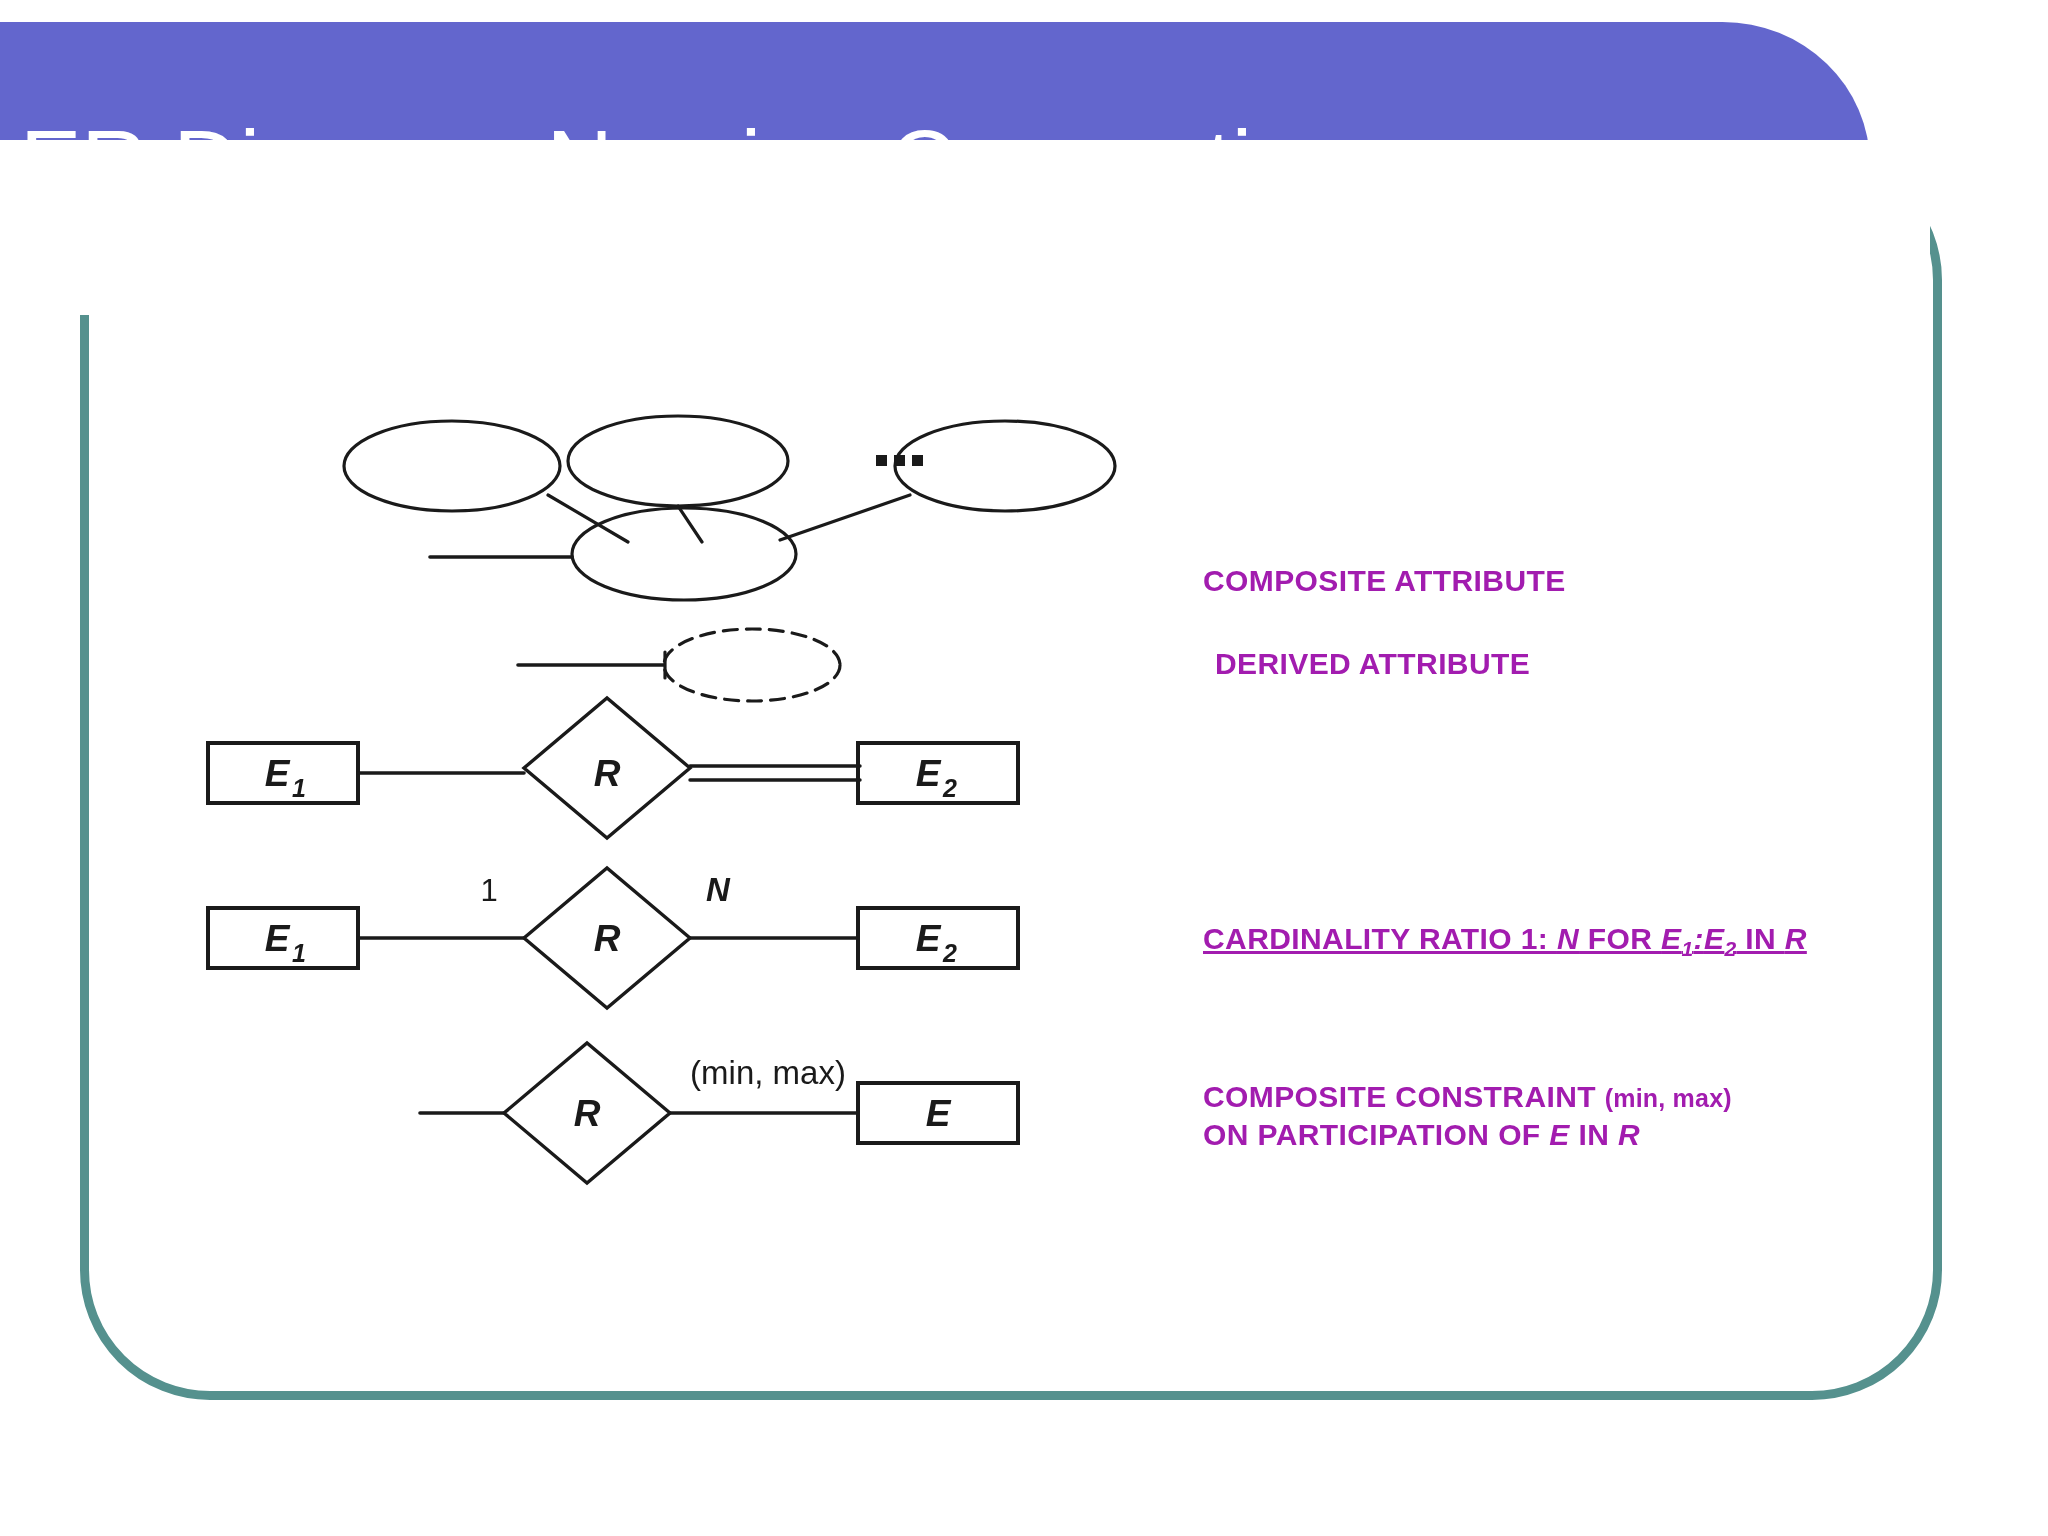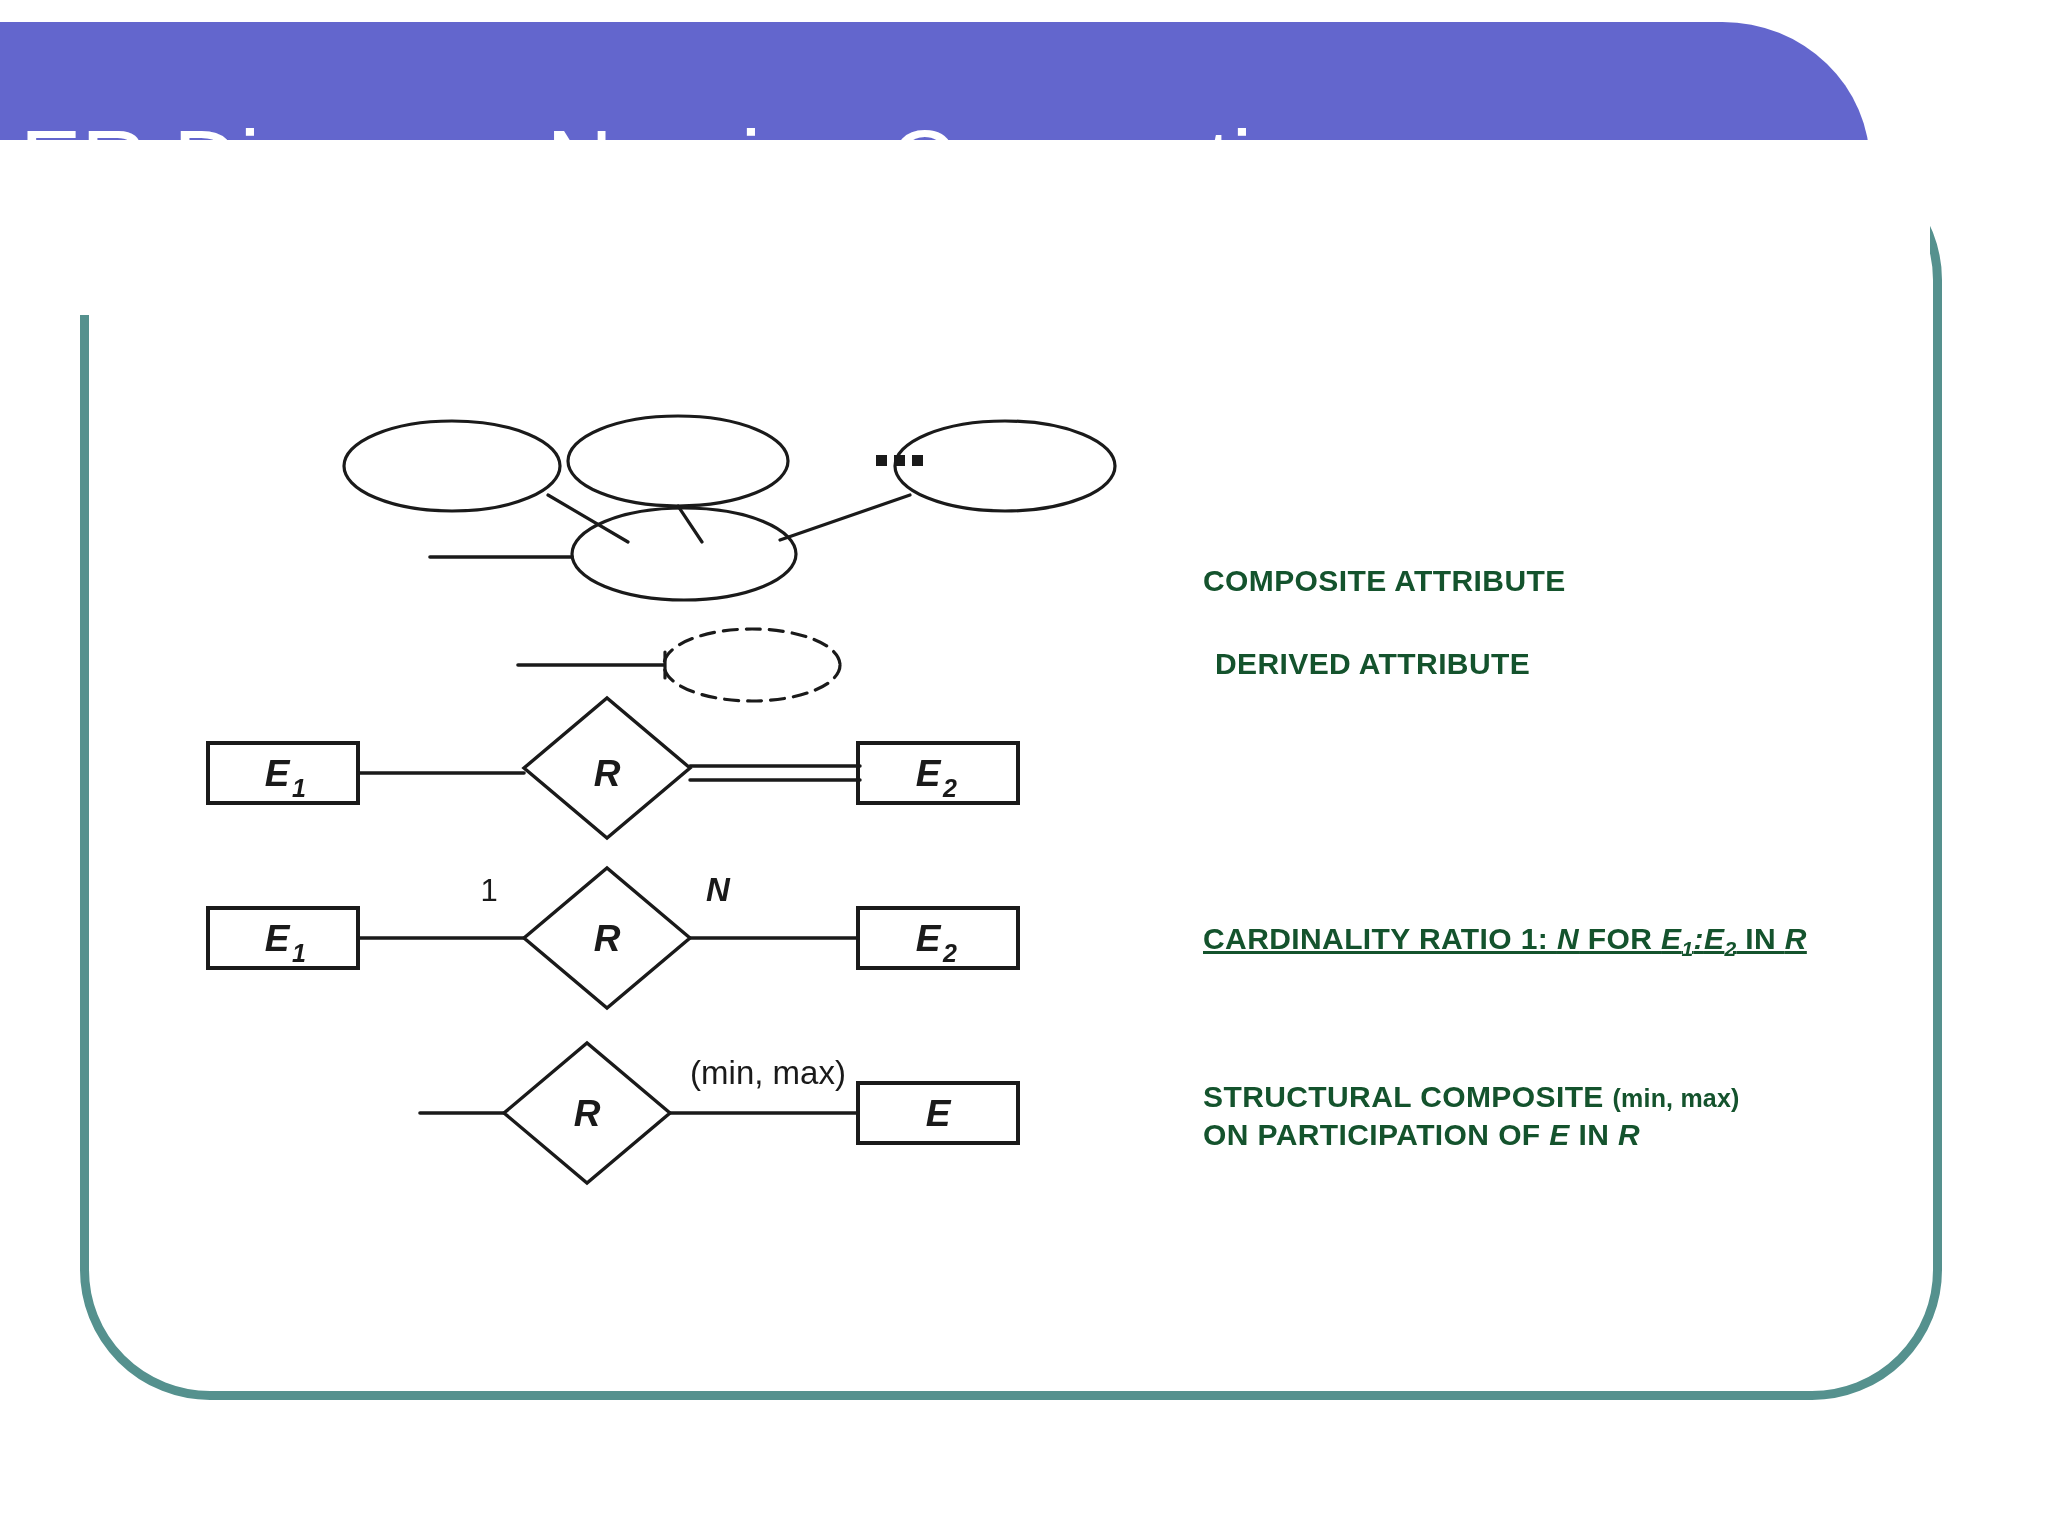--- a/index.html
+++ b/index.html
@@ -85,21 +85,21 @@
     z-index: 4;
     pointer-events: none;
   }
 
   
   .legend-label {
     position: absolute;
     font-family: "Liberation Sans", sans-serif;
     font-size: 30px;
     font-weight: bold;
-    color: #14532d;
+    color: #a21caf;
     letter-spacing: 0.4px;
     line-height: 1.28;
     white-space: nowrap;
     z-index: 5;
   }
   .legend-label .it { font-style: italic; }
   .legend-label .sub {
     font-size: 21px;
     vertical-align: sub;
     font-style: italic;
@@ -213,20 +213,20 @@
     <span>DERIVED ATTRIBUTE</span>
   </div>
 
 
   <div class="legend-label" id="label-cardinality">
     <span>CARDINALITY RATIO 1: </span><span class="it">N</span><span> FOR </span><span class="it">E</span><span class="sub">1</span><span class="it">:</span><span class="it">E</span><span class="sub">2</span><span> IN </span><span class="it">R</span>
   </div>
 
   <div class="legend-label" id="label-structural">
     <div>
-      <span>STRUCTURAL COMPOSITE </span><span class="small">(min, max)</span>
+      <span>COMPOSITE CONSTRAINT </span><span class="small">(min, max)</span>
     </div>
     <div>
       <span>ON PARTICIPATION OF </span><span class="it">E</span><span> IN </span><span class="it">R</span>
     </div>
   </div>
 
 </div>
 
 </body></html>

